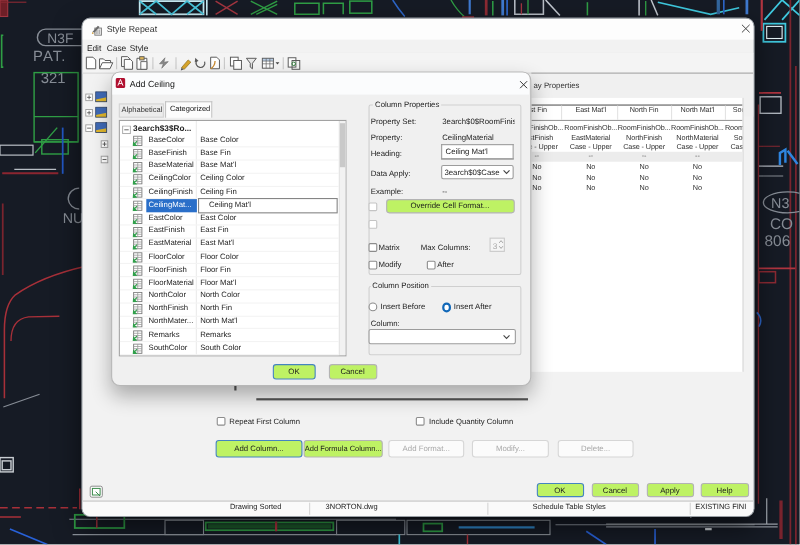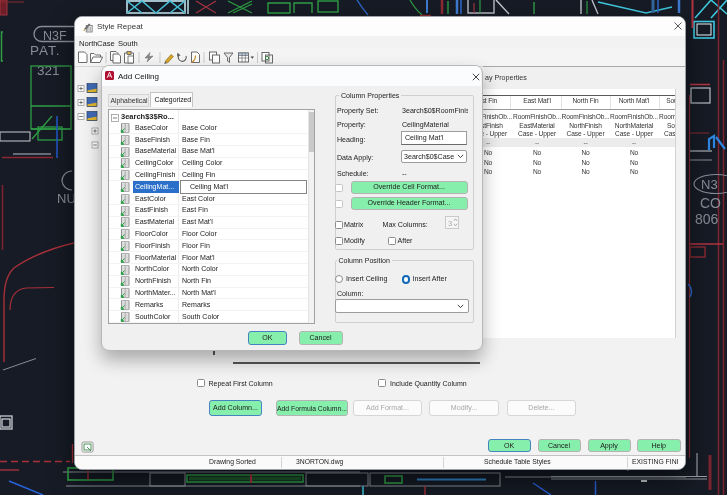--- a/index.html
+++ b/index.html
@@ -11,21 +11,21 @@
       border:1px solid #9aa0a6;border-radius:8px;box-shadow:0 10px 24px rgba(0,0,0,.55);
       box-sizing:border-box;overflow:hidden}
   #ac{position:absolute;left:101px;top:65px;width:382px;height:286px;background:#f0f0f0;
       border:1px solid #b7b7b7;border-radius:8px;box-shadow:0 9px 18px rgba(0,0,0,.30);
       box-sizing:border-box;overflow:hidden}
   .t7{font-size:7px;color:#333;white-space:nowrap}
   .tt{font-size:6.6px;color:#333;white-space:nowrap;letter-spacing:-0.1px}
   .t75{font-size:7.1px;color:#222;white-space:nowrap}
   .t8{font-size:8px;color:#222}
   .ctr{transform:translateX(-50%)}
-  .btn{position:absolute;background:#86efac;border:1px solid #b3b3b3;border-radius:3px;
+  .btn{position:absolute;background:#bef264;border:1px solid #b3b3b3;border-radius:3px;
        color:#1b1b1b;text-align:center;box-sizing:border-box;white-space:nowrap;overflow:hidden}
   .btn.blue{border-color:#4584c0}
   .btn.dis{color:#a8a8a8;border-color:#d6d6d6;background:#fbfbfb}
   .cb{position:absolute;width:8px;height:8px;border:1px solid #8c8c8c;border-radius:1.5px;
       background:#fff;box-sizing:border-box}
   .cb.dis{border-color:#c4c4c4}
   .grp{position:absolute;border:1px solid #cfcfcf;border-radius:2px;box-sizing:border-box}
   .grplbl{position:absolute;background:#f0f0f0;padding:0 2px;font-size:7.05px;color:#222;white-space:nowrap}
 </style>
 </head>
@@ -179,23 +179,23 @@
     <line x1="6" y1="5" x2="6" y2="9" stroke="#999" stroke-width="0.7"></line>
     <line x1="7.5" y1="5" x2="7.5" y2="9" stroke="#999" stroke-width="0.7"></line>
     <path d="M1,7 L6,1.5 L7.5,2.5 L3,7.5 Z" fill="#6b6b6b"></path>
     <path d="M1,7 L0.5,9 L2.5,8.3 Z" fill="#c8922a"></path>
   </svg>
   <div class="abs t8" style="left:22px;top:5px;color:#333">Style Repeat</div>
   <svg class="abs" style="left:598px;top:4px" width="10" height="10" viewBox="0 0 10 10">
     <path d="M1.5,1.5 L8.5,8.5 M8.5,1.5 L1.5,8.5" stroke="#444" stroke-width="0.9"></path>
   </svg>
 
-  <div class="abs" style="left:4px;top:21.5px;color:#222;font-size:7.6px">North</div>
+  <div class="abs" style="left:4px;top:21.5px;color:#222;font-size:7.6px">Edit</div>
   <div class="abs" style="left:22px;top:21.5px;color:#222;font-size:7.6px">Case</div>
-  <div class="abs" style="left:43px;top:21.5px;color:#222;font-size:7.6px">South</div>
+  <div class="abs" style="left:43px;top:21.5px;color:#222;font-size:7.6px">Style</div>
   <div class="abs" style="left:0;top:30.5px;width:610px;height:1px;background:#e3e3e3"></div>
 
   <div class="abs" style="left:0;top:31px;width:610px;height:18px;background:#f4f4f4;border-bottom:1px solid #d8d8d8"></div>
   <svg class="abs" style="left:1px;top:33px" width="200" height="15" viewBox="0 0 200 15">
 
     <path d="M2.5,2 h6 l2.5,2.5 v8 h-8.5 z" fill="#fff" stroke="#5b5b5b" stroke-width="0.9"></path>
 
     <path d="M14.5,12.5 v-9 h3.5 l1.5,1.5 h5 v2" fill="#fff" stroke="#5b5b5b" stroke-width="0.9"></path>
     <path d="M14.5,12.5 l2.5-5.5 h9.5 l-2.5,5.5 z" fill="#fff" stroke="#5b5b5b" stroke-width="0.9"></path>
     <line x1="30" y1="2" x2="30" y2="13" stroke="#c9c9c9" stroke-width="1"></line>
@@ -324,21 +324,21 @@
   </div>
 
   <div class="abs" style="left:158px;top:345px;width:247px;height:2px;background:#555"></div>
   <div class="abs" style="left:137.5px;top:322px;width:2px;height:16px;background:#555"></div>
 
   <div class="cb" style="left:121.5px;top:362px"></div>
   <div class="abs t7" style="left:133.5px;top:362.5px;color:#222">Repeat First Column</div>
   <div class="cb" style="left:303px;top:362px"></div>
   <div class="abs t7" style="left:315px;top:362.5px;color:#222">Include Quantity Column</div>
 
-  <div class="btn blue t75" style="left:134px;top:382.5px;width:53px;height:16.5px;line-height:15px">Add Column...</div>
+  <div class="btn blue t75" style="left:121px;top:382.5px;width:79px;height:16.5px;line-height:15px">Add Column...</div>
   <div class="btn" style="left:201px;top:382.5px;width:72px;height:16.5px;line-height:15px;font-size:6.8px">Add Formula Column...</div>
   <div class="btn dis t75" style="left:278px;top:382.5px;width:69px;height:16.5px;line-height:15px">Add Format...</div>
   <div class="btn dis t75" style="left:354px;top:382.5px;width:70px;height:16.5px;line-height:15px">Modify...</div>
   <div class="btn dis t75" style="left:432px;top:382.5px;width:69px;height:16.5px;line-height:15px">Delete...</div>
 
   <svg class="abs" style="left:6px;top:424px" width="13" height="12" viewBox="0 0 13 12">
     <rect x="1" y="1" width="11" height="10" rx="1.5" fill="#fff" stroke="#8a8a8a" stroke-width="0.9"></rect>
     <rect x="3" y="3" width="7" height="6" fill="none" stroke="#3a8a4a" stroke-width="0.9"></rect>
     <path d="M6,6 l4,4" stroke="#3a8a4a" stroke-width="0.9"></path>
   </svg>
@@ -584,43 +584,42 @@
   <div class="abs t75" style="left:300px;top:55px">CeilingMaterial</div>
   <div class="abs t75" style="left:235px;top:69.5px">Heading:</div>
   <div class="abs" style="left:298.5px;top:65px;width:66px;height:13.5px;background:#fff;border:1px solid #9c9c9c;border-bottom-color:#6a6a6a;box-sizing:border-box"></div>
   <div class="abs t75" style="left:303px;top:68px">Ceiling Mat'l</div>
   <div class="abs t75" style="left:235px;top:87.5px">Data Apply:</div>
   <div class="abs" style="left:298.5px;top:83.5px;width:66px;height:13.5px;background:#fff;border:1px solid #9c9c9c;border-radius:2px;box-sizing:border-box"></div>
   <div class="abs t75" style="left:302px;top:86.5px;width:52px;overflow:hidden;white-space:nowrap">3earch$0$Case - U</div>
   <svg class="abs" style="left:355px;top:88px" width="7" height="5" viewBox="0 0 7 5">
         <path d="M0.8,0.8 L3.5,3.6 L6.2,0.8" stroke="#444" stroke-width="1" fill="none"></path>
       </svg>
-  <div class="abs t75" style="left:235px;top:104px">Schedule:</div>
+  <div class="abs t75" style="left:235px;top:104px">Example:</div>
   <div class="abs t75" style="left:300px;top:104px">--</div>
   <div class="cb dis" style="left:233px;top:117.5px"></div>
   <div class="btn t75" style="left:248.5px;top:114.5px;width:117px;height:13px;line-height:11.5px">Override Cell Format...</div>
   <div class="cb dis" style="left:233px;top:133.5px"></div>
-  <div class="btn t75" style="left:248.5px;top:130.5px;width:117px;height:13px;line-height:11.5px">Override Header Format...</div>
   <div class="cb" style="left:233px;top:154.5px"></div>
   <div class="abs t75" style="left:242px;top:154.5px">Matrix</div>
   <div class="abs t75" style="left:280.5px;top:154.5px">Max Columns:</div>
   <div class="abs" style="left:343px;top:150px;width:14px;height:13px;background:#f5f5f5;border:1px solid #c9c9c9;box-sizing:border-box"></div>
   <div class="abs" style="left:346px;top:152.5px;font-size:7.5px;color:#a8a8a8">3</div>
   <svg class="abs" style="left:351px;top:152px" width="5" height="9" viewBox="0 0 5 9">
         <path d="M0.8,2.8 L2.5,0.8 L4.2,2.8 M0.8,5.8 L2.5,7.8 L4.2,5.8" stroke="#999" stroke-width="0.8" fill="none"></path>
       </svg>
   <div class="cb" style="left:233px;top:171px"></div>
   <div class="abs t75" style="left:242px;top:171px">Modify</div>
   <div class="cb" style="left:286px;top:171px"></div>
   <div class="abs t75" style="left:295.5px;top:171px">After</div>
 
   <div class="grp" style="left:233px;top:194px;width:139px;height:63px"></div>
   <div class="grplbl" style="left:234.5px;top:190.5px">Column Position</div>
   <div class="abs" style="left:233px;top:209px;width:8px;height:8px;border:1px solid #8c8c8c;border-radius:50%;background:#fff;box-sizing:border-box"></div>
-  <div class="abs t75" style="left:244px;top:209px">Insert Ceiling</div>
+  <div class="abs t75" style="left:244px;top:209px">Insert Before</div>
   <div class="abs" style="left:299.5px;top:209px;width:8.5px;height:8.5px;border:2.6px solid #1168b8;border-radius:50%;background:#fff;box-sizing:border-box"></div>
   <div class="abs t75" style="left:310.5px;top:209px">Insert After</div>
   <div class="abs t75" style="left:235px;top:223.5px">Column:</div>
   <div class="abs" style="left:233px;top:233px;width:134px;height:14px;background:#fff;border:1px solid #9c9c9c;border-radius:2px;box-sizing:border-box"></div>
   <svg class="abs" style="left:355px;top:238px" width="7" height="5" viewBox="0 0 7 5">
         <path d="M0.8,0.8 L3.5,3.6 L6.2,0.8" stroke="#444" stroke-width="1" fill="none"></path>
       </svg>
 
   <div class="btn blue t75" style="left:146px;top:265px;width:38.5px;height:13.5px;line-height:12px">OK</div>
   <div class="btn t75" style="left:196.5px;top:265px;width:44px;height:13.5px;line-height:12px">Cancel</div>

